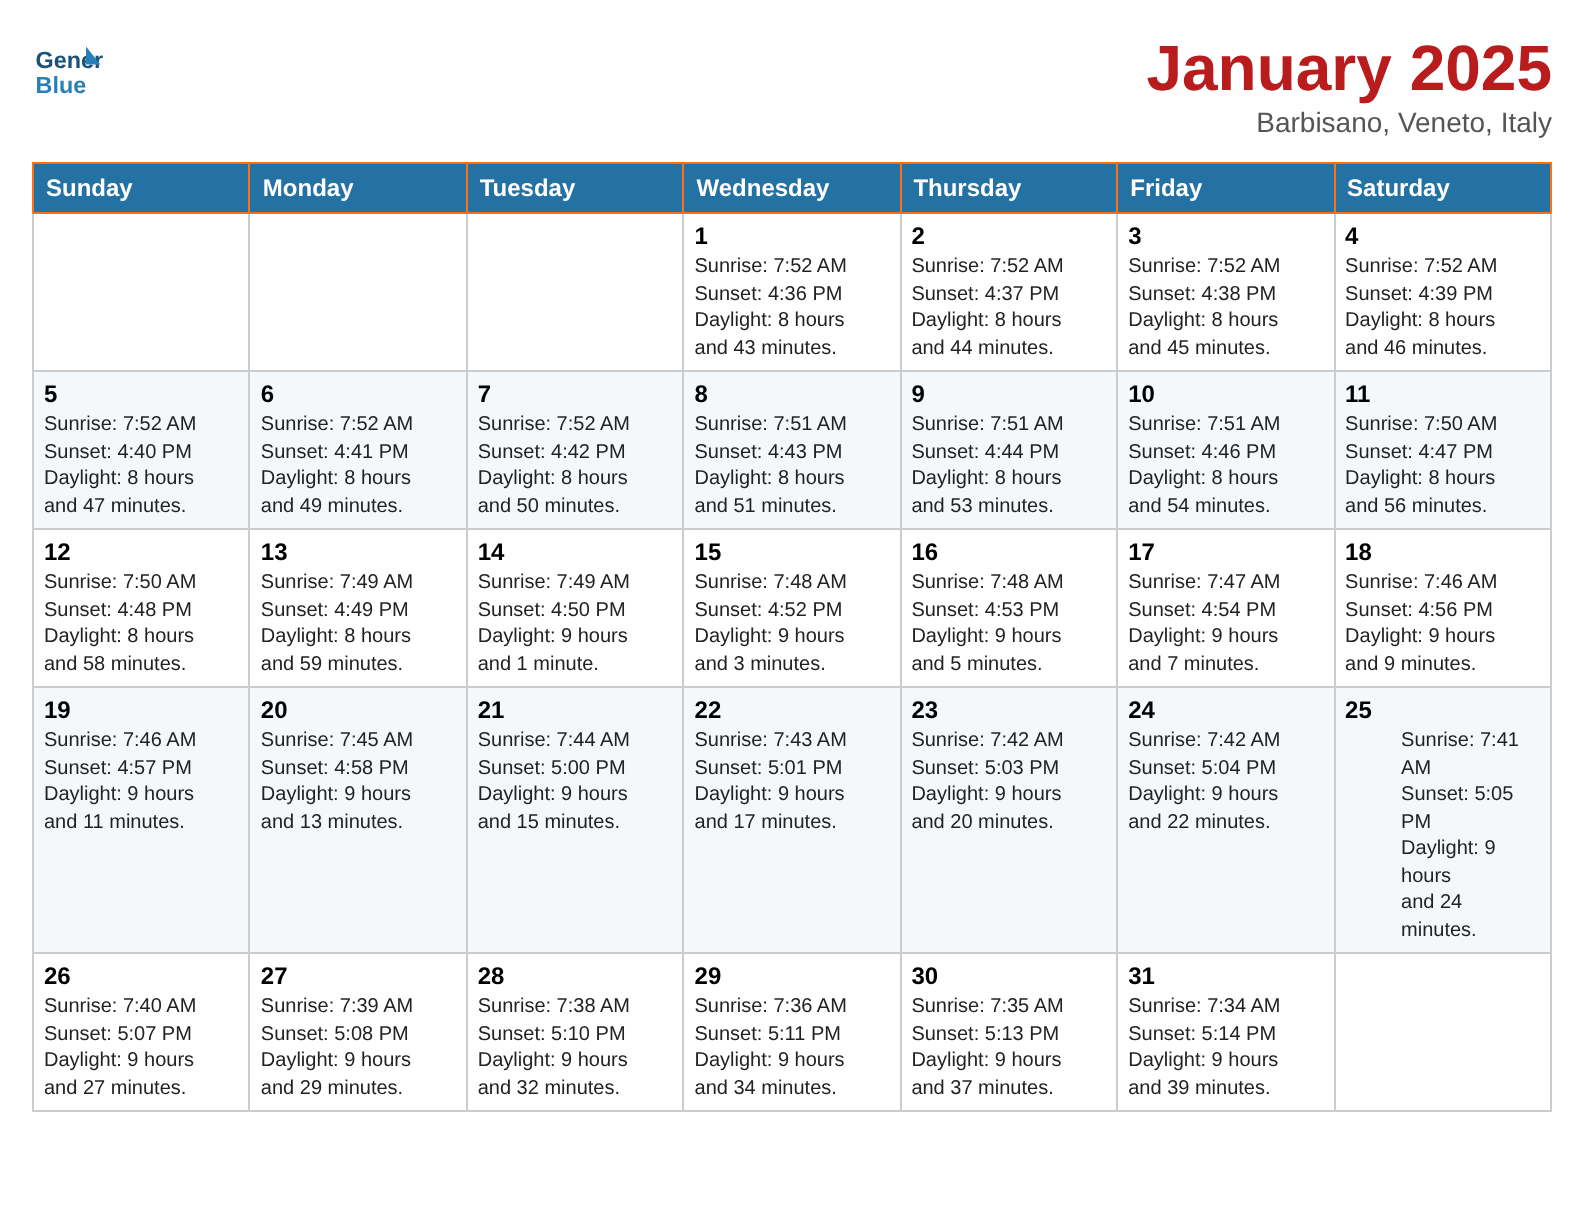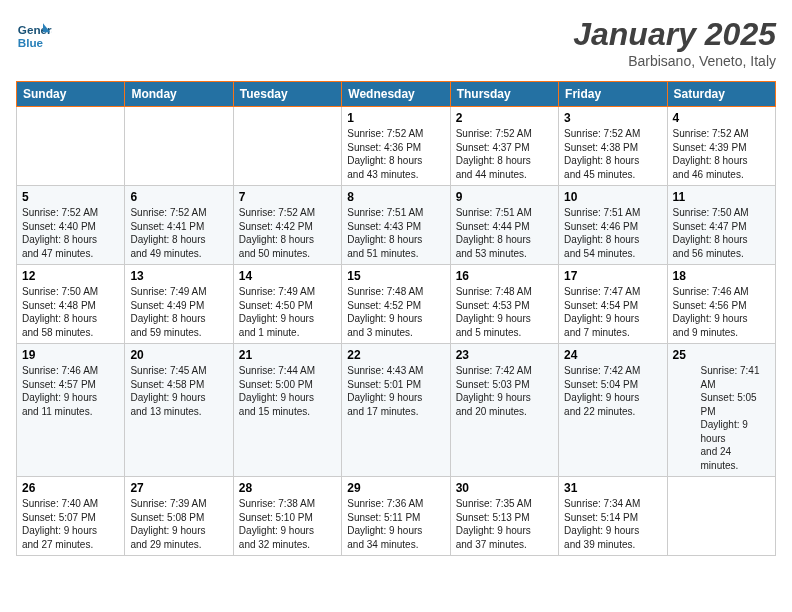--- a/index.html
+++ b/index.html
@@ -29,22 +29,21 @@
     .logo-icon {
       width: 36px;
       height: 36px;
     }
     .title-block {
       text-align: right;
     }
     .month-title {
       font-size: 32px;
       font-weight: bold;
-      color: #404040;
-      font-style: italic;
+      color: #b91c1c;
     }
     .subtitle {
       font-size: 14px;
       color: #555;
     }
     .calendar {
       width: 100%;
       border-collapse: collapse;
       font-size: 10.5px;
     }
@@ -265,21 +264,21 @@
           </td>
           <td>
             <div class="day-num">21</div>
             <div class="day-info" style="white-space: pre-line;">Sunrise: 7:44 AM
 Sunset: 5:00 PM
 Daylight: 9 hours
 and 15 minutes.</div>
           </td>
           <td>
             <div class="day-num">22</div>
-            <div class="day-info" style="white-space: pre-line;">Sunrise: 4:43 AM
+            <div class="day-info" style="white-space: pre-line;">Sunrise: 7:43 AM
 Sunset: 5:01 PM
 Daylight: 9 hours
 and 17 minutes.</div>
           </td>
           <td>
             <div class="day-num">23</div>
             <div class="day-info" style="white-space: pre-line;">Sunrise: 7:42 AM
 Sunset: 5:03 PM
 Daylight: 9 hours
 and 20 minutes.</div>

